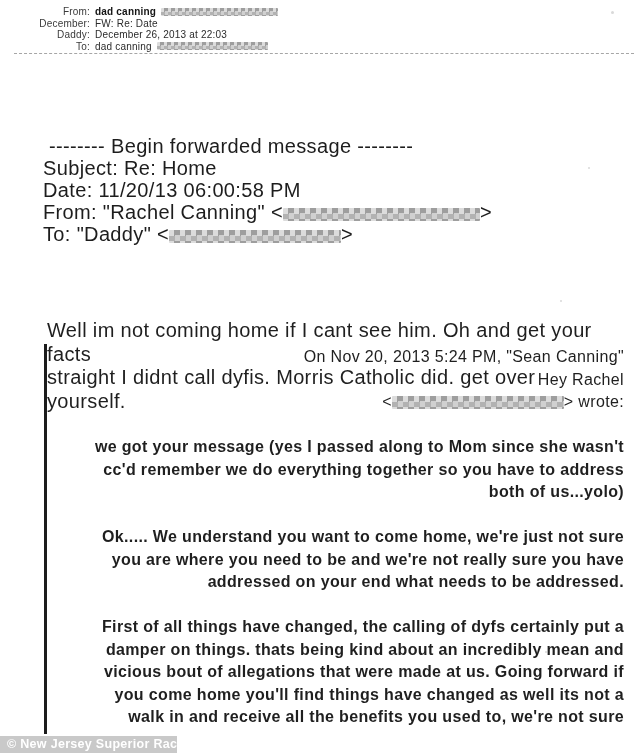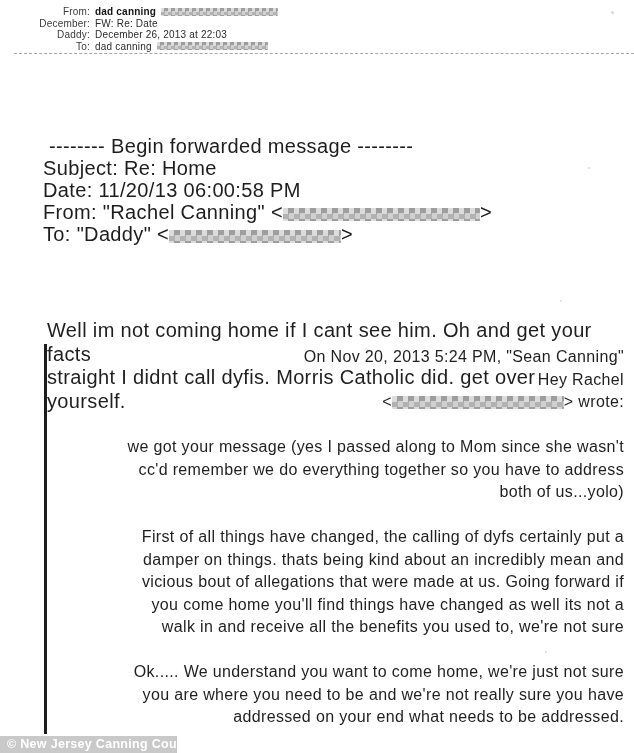--- a/index.html
+++ b/index.html
@@ -36,21 +36,21 @@
   
   .ml{white-space:pre-line;}
   .intro{position:absolute;top:284px;left:47px;width:560px;font-size:20px;line-height:23.5px;letter-spacing:.35px;margin-top:35px;}
   .quote{
     position:absolute;top:344px;left:44px;width:565px;
     border-left:3px solid #1c1c1c;
     padding:2px 0 5px 12px;
     font-size:16px;line-height:22.5px;letter-spacing:.35px;text-align:right;
   }
   .quote p{margin:0;}
-  .quote p.gap{margin-top:22.5px;}
+  .quote p.gap{margin-top:22.5px;font-weight:bold;}
   
   .watermark{
     position:absolute;left:0;bottom:0;height:17px;width:170px;
     background:#c9c9c9;
     color:#ffffff;font-size:12.5px;font-weight:bold;line-height:17px;
     padding-left:7px;letter-spacing:.3px;white-space:nowrap;
   }
   
   .speck{position:absolute;background:#d9d9d9;border-radius:50%;}
 </style>
@@ -93,31 +93,31 @@
   <div class="intro ml">Well im not coming home if I cant see him. Oh and get your facts
 straight I didnt call dyfis. Morris Catholic did. get over yourself.</div>
 
   <div class="quote">
     <p>On Nov 20, 2013 5:24 PM, "Sean Canning"</p>
     <p>Hey Rachel</p>
     <p><span>&lt;</span><span class="redact redact-md" style="width:172px;"></span><span>&gt; wrote:</span></p>
     <p class="gap ml">we got your message (yes I  passed along to Mom since she wasn't
 cc'd remember we do everything together so you have to address
 both of us...yolo)</p>
+    <p class="gap ml">Ok..... We understand you want to come home, we're just not sure
+you are where you need to be and we're not really sure you have
+addressed on your end what needs to be addressed.</p>
     <p class="gap ml">First of all things have changed, the calling of dyfs certainly put a
 damper on things. thats being kind about an incredibly mean and
 vicious bout of allegations that were made at us. Going forward if
 you come home you'll find things have changed as well its not a
 walk in and receive all the benefits you used to, we're not sure</p>
-    <p class="gap ml">Ok..... We understand you want to come home, we're just not sure
-you are where you need to be and we're not really sure you have
-addressed on your end what needs to be addressed.</p>
   </div>
 
   <div class="speck" style="left:611px;top:11px;width:3px;height:3px;"></div>
   <div class="speck" style="left:588px;top:167px;width:2px;height:2px;"></div>
   <div class="speck" style="left:560px;top:300px;width:2px;height:2px;"></div>
   <div class="speck" style="left:598px;top:560px;width:2px;height:2px;"></div>
   <div class="speck" style="left:545px;top:651px;width:2px;height:2px;"></div>
 
-  <div class="watermark">© New Jersey Canning Court</div>
+  <div class="watermark">© New Jersey Superior Rachel</div>
 
 </div>
 
 </body></html>

